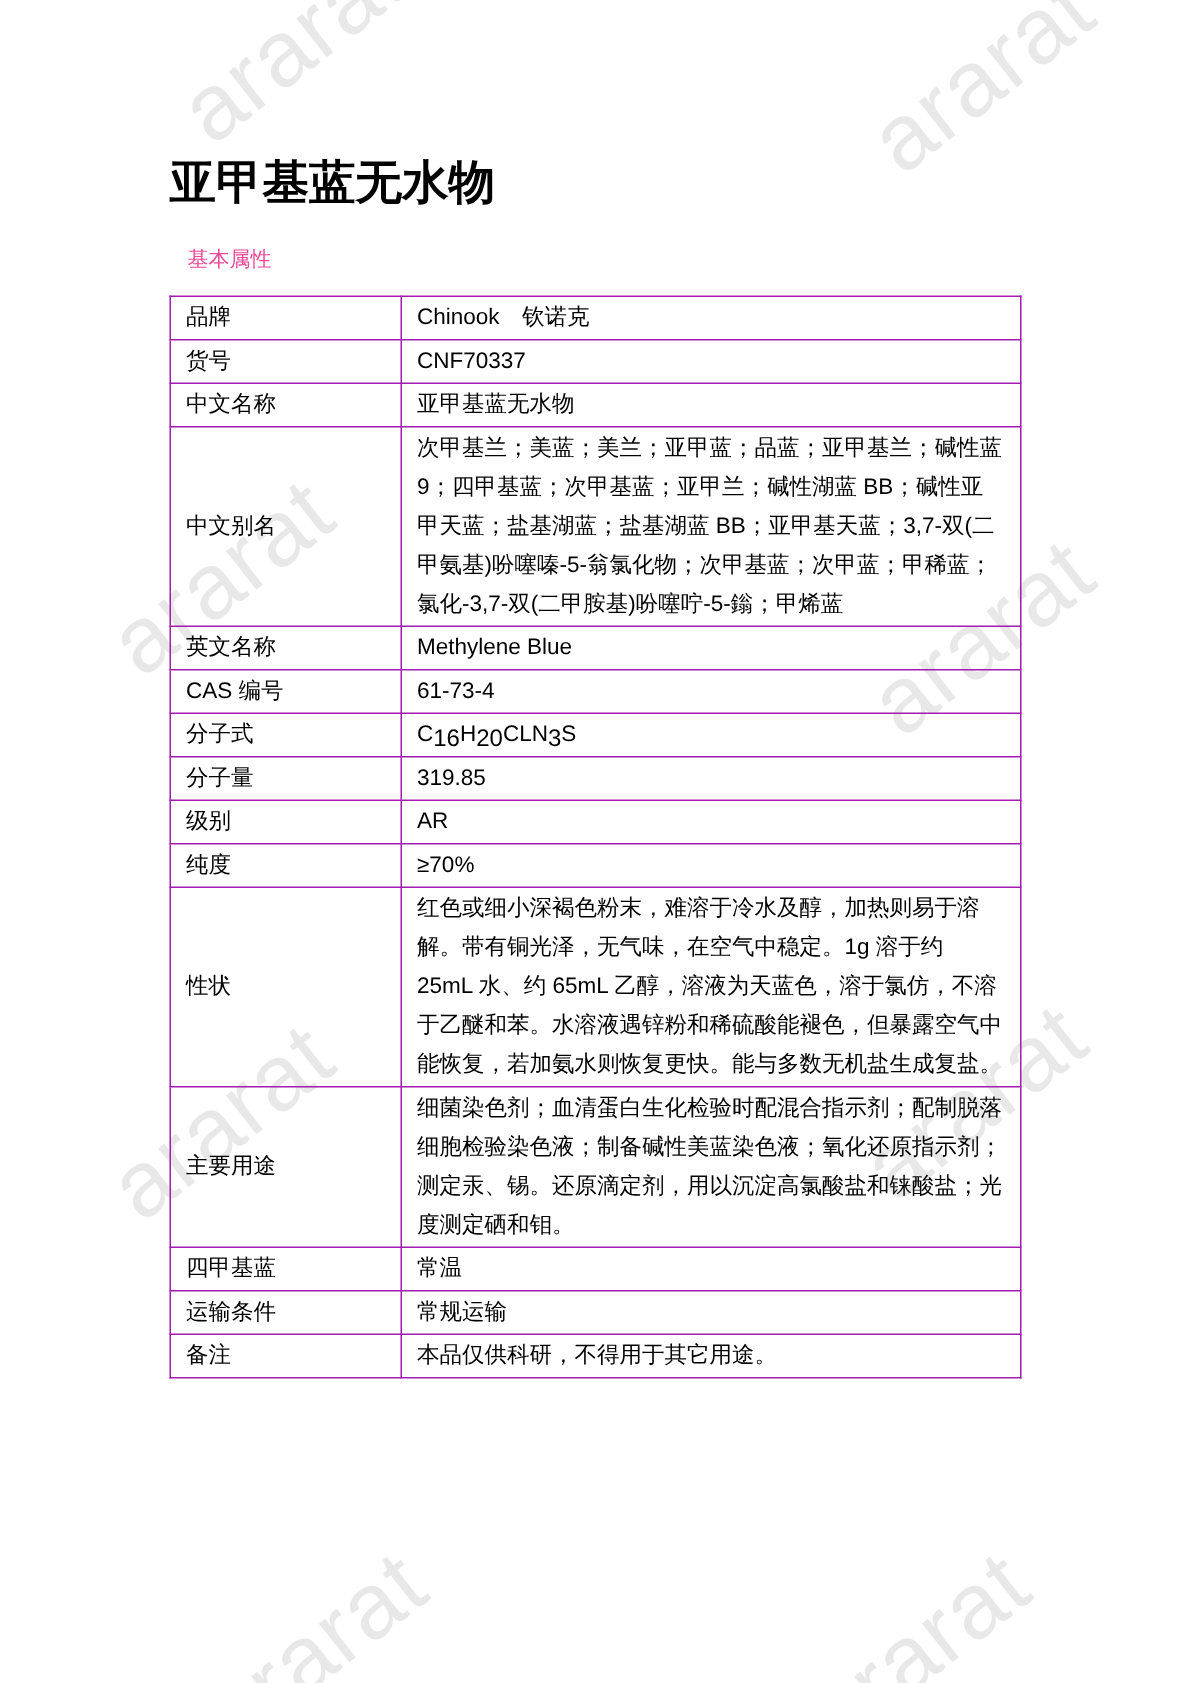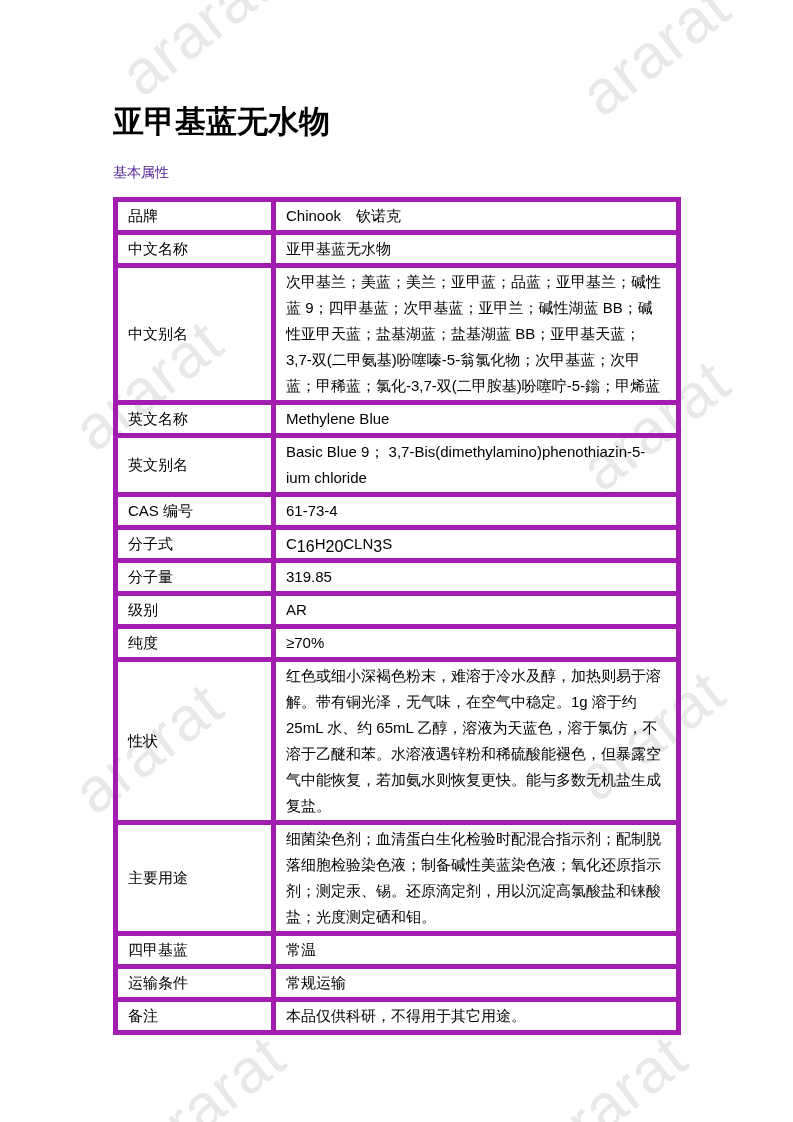--- a/index.html
+++ b/index.html
@@ -48,30 +48,30 @@
   .doc-title {
     font-size: 31px;
     font-weight: 600;
     line-height: 1.2;
     margin: 0;
     color: #000;
   }
   .section-heading {
     font-size: 14px;
     font-weight: 400;
-    margin: 24px 0 15px 0;
-    color: #4c1d95;
+    margin: 24px 0 15px 12px;
+    color: #ec4899;
   }
   table.props {
     border-collapse: collapse;
     width: 568px;
     table-layout: fixed;
   }
   table.props td {
-    border: 5px solid #a21caf;
+    border: 1px solid #a21caf;
     font-size: 15px;
     line-height: 26px;
     padding: 1px 10px;
     vertical-align: middle;
     word-break: break-word;
   }
   td.cell-label { width: 133px; }
   td.cell-value {}
   sub {
     font-size: 16px;
@@ -97,34 +97,34 @@
   <h1 class="doc-title">亚甲基蓝无水物</h1>
   <div class="section-heading">基本属性</div>
 
   <table class="props">
     <tbody>
       <tr>
         <td class="cell-label">品牌</td>
         <td class="cell-value">Chinook　钦诺克</td>
       </tr>
       <tr>
+        <td class="cell-label">货号</td>
+        <td class="cell-value">CNF70337</td>
+      </tr>
+      <tr>
         <td class="cell-label">中文名称</td>
         <td class="cell-value">亚甲基蓝无水物</td>
       </tr>
       <tr>
         <td class="cell-label">中文别名</td>
         <td class="cell-value">次甲基兰；美蓝；美兰；亚甲蓝；品蓝；亚甲基兰；碱性蓝 9；四甲基蓝；次甲基蓝；亚甲兰；碱性湖蓝 BB；碱性亚甲天蓝；盐基湖蓝；盐基湖蓝 BB；亚甲基天蓝；3,7-双(二甲氨基)吩噻嗪-5-翁氯化物；次甲基蓝；次甲蓝；甲稀蓝；氯化-3,7-双(二甲胺基)吩噻咛-5-鎓；甲烯蓝</td>
       </tr>
       <tr>
         <td class="cell-label">英文名称</td>
         <td class="cell-value">Methylene Blue</td>
-      </tr>
-      <tr>
-        <td class="cell-label">英文别名</td>
-        <td class="cell-value">Basic Blue 9； 3,7-Bis(dimethylamino)phenothiazin-5-ium chloride</td>
       </tr>
       <tr>
         <td class="cell-label">CAS 编号</td>
         <td class="cell-value">61-73-4</td>
       </tr>
       <tr>
         <td class="cell-label">分子式</td>
         <td class="cell-value"><span>C</span><sub>16</sub><span>H</span><sub>20</sub><span>CLN</span><sub>3</sub><span>S</span></td>
       </tr>
       <tr>

